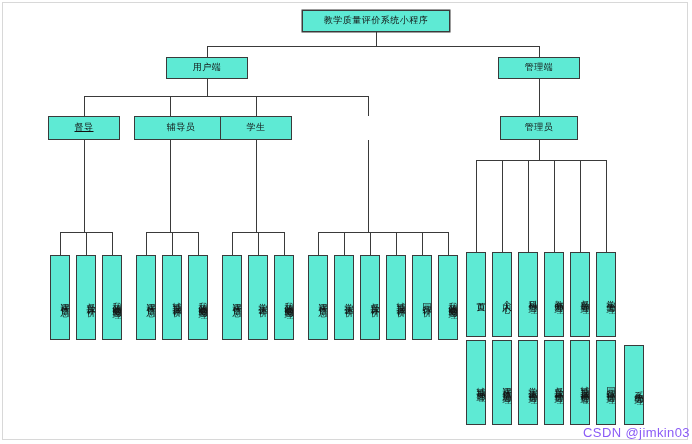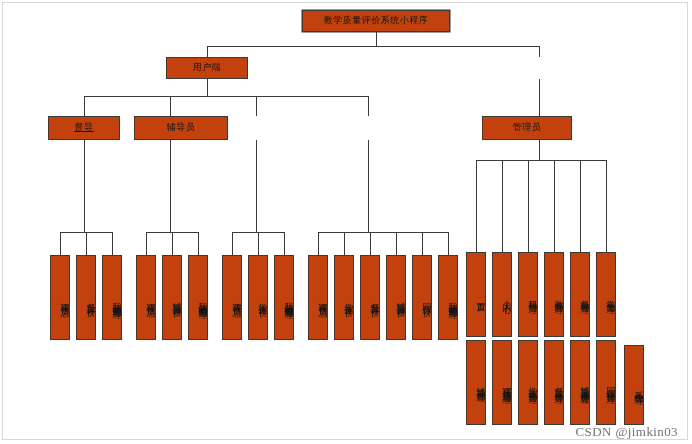--- a/index.html
+++ b/index.html
@@ -30,21 +30,21 @@
     left: 0;
     top: 0;
     width: 692px;
     height: 444px;
     pointer-events: none;
   }
   .node {
     position: absolute;
     box-sizing: border-box;
     border: 1px solid #3a3a3a;
-    background: #c2410c;
+    background: #5eead4;
     display: flex;
     align-items: center;
     justify-content: center;
     color: #121212;
     line-height: 1.05;
   }
   .node.h {
     font-size: 9px;
     letter-spacing: 0.5px;
     white-space: nowrap;
@@ -54,26 +54,26 @@
     text-orientation: upright;
     font-size: 9px;
     letter-spacing: 1.5px;
     padding-top: 3px;
     align-items: flex-start;
     justify-content: center;
   }
   .root { box-shadow: 0 0 0 0.5px #3a3a3a; }
   #watermark {
     position: absolute;
-    right: 14px;
+    right: 2px;
     bottom: 4px;
     font-size: 13px;
-    color: #737373;
+    color: #8b5cf6;
     letter-spacing: 0.4px;
-    font-family: Liberation Serif, serif;
+    font-family: Liberation Sans, sans-serif;
   }
 </style>
 </head>
 <body>
 
 <div id="canvas">
 
   <div id="frame"></div>
 
   <svg id="wires" viewBox="0 0 692 444" xmlns="http://www.w3.org/2000/svg">
@@ -127,24 +127,26 @@
       <path d="M528 160 L528 252"></path>
       <path d="M554 160 L554 252"></path>
       <path d="M580 160 L580 252"></path>
       <path d="M606 160 L606 252"></path>
     </g>
   </svg>
 
   <div class="node h root" style="left:302px; top:10px; width:148px; height:22px;">教学质量评价系统小程序</div>
 
   <div class="node h" style="left:166px; top:57px; width:82px; height:22px;font-family:Liberation Serif, serif;">用户端</div>
+  <div class="node h" style="left:498px; top:57px; width:82px; height:22px;">管理端</div>
 
   <div class="node h" style="left:48px; top:116px; width:72px; height:24px;text-decoration:underline;">督导</div>
   <div class="node h" style="left:134px; top:116px; width:94px; height:24px;">辅导员</div>
-  <div class="node h" style="left:482px; top:116px; width:90px; height:24px;text-align:center;">管理员</div>
+  <div class="node h" style="left:220px; top:116px; width:72px; height:24px;">学生</div>
+  <div class="node h" style="left:500px; top:116px; width:78px; height:24px;text-align:center;">管理员</div>
 
   <div class="node v" style="left:50px; top:255px; width:20px; height:85px;">课程信息</div>
   <div class="node v" style="left:76px; top:255px; width:20px; height:85px;">督导评价</div>
   <div class="node v" style="left:102px; top:255px; width:20px; height:85px;">我的收藏管理</div>
 
   <div class="node v" style="left:136px; top:255px; width:20px; height:85px;">课程信息</div>
   <div class="node v" style="left:162px; top:255px; width:20px; height:85px;">辅导员评价</div>
   <div class="node v" style="left:188px; top:255px; width:20px; height:85px;">我的收藏管理</div>
 
   <div class="node v" style="left:222px; top:255px; width:20px; height:85px;">课程信息</div>

